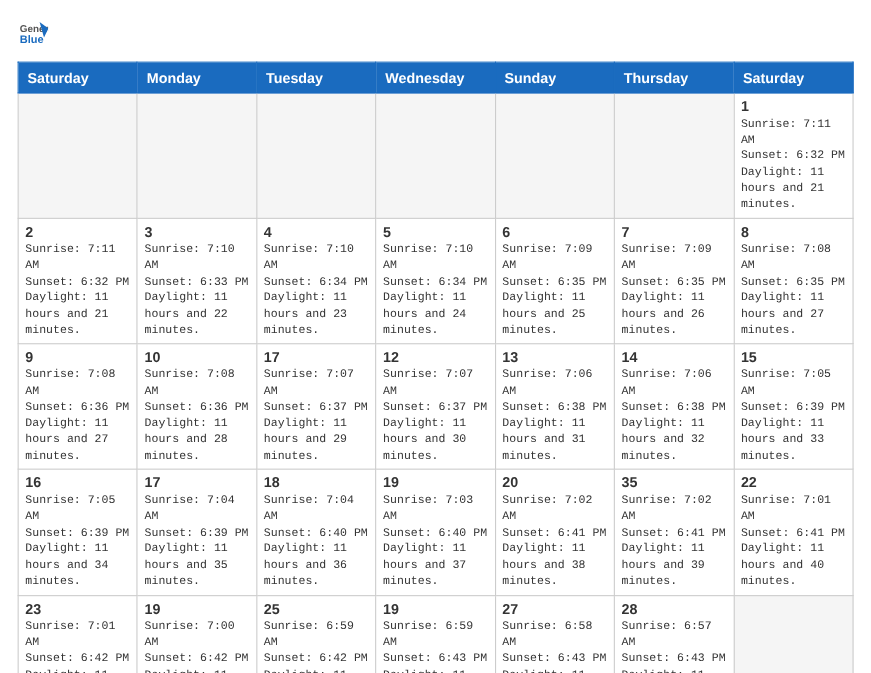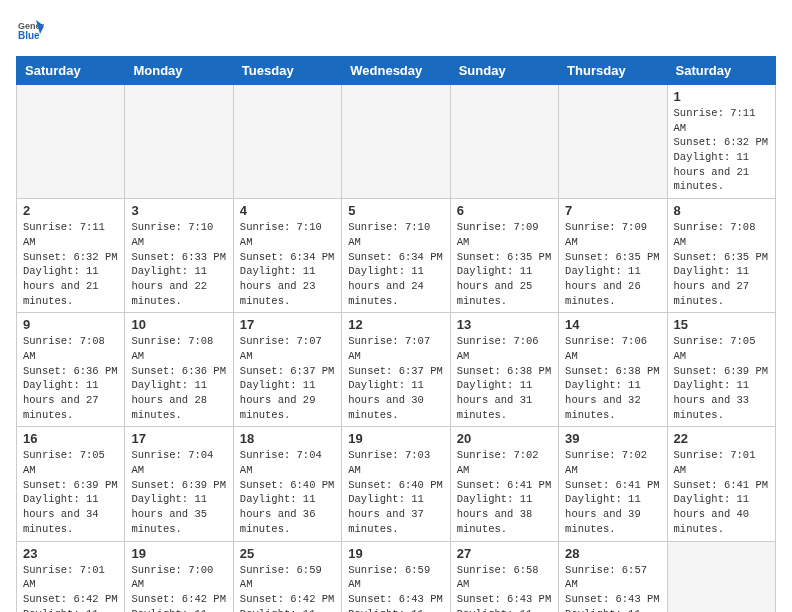--- a/index.html
+++ b/index.html
@@ -209,21 +209,21 @@
         </td>
         <td>
           <span class="day-number">19</span>
           <div class="day-info">Sunrise: 7:03 AM<br>Sunset: 6:40 PM<br>Daylight: 11 hours and 37 minutes.</div>
         </td>
         <td>
           <span class="day-number">20</span>
           <div class="day-info">Sunrise: 7:02 AM<br>Sunset: 6:41 PM<br>Daylight: 11 hours and 38 minutes.</div>
         </td>
         <td>
-          <span class="day-number">39</span>
+          <span class="day-number">35</span>
           <div class="day-info">Sunrise: 7:02 AM<br>Sunset: 6:41 PM<br>Daylight: 11 hours and 39 minutes.</div>
         </td>
         <td>
           <span class="day-number">22</span>
           <div class="day-info">Sunrise: 7:01 AM<br>Sunset: 6:41 PM<br>Daylight: 11 hours and 40 minutes.</div>
         </td>
       </tr>
       <tr>
         <td>
           <span class="day-number">23</span>

